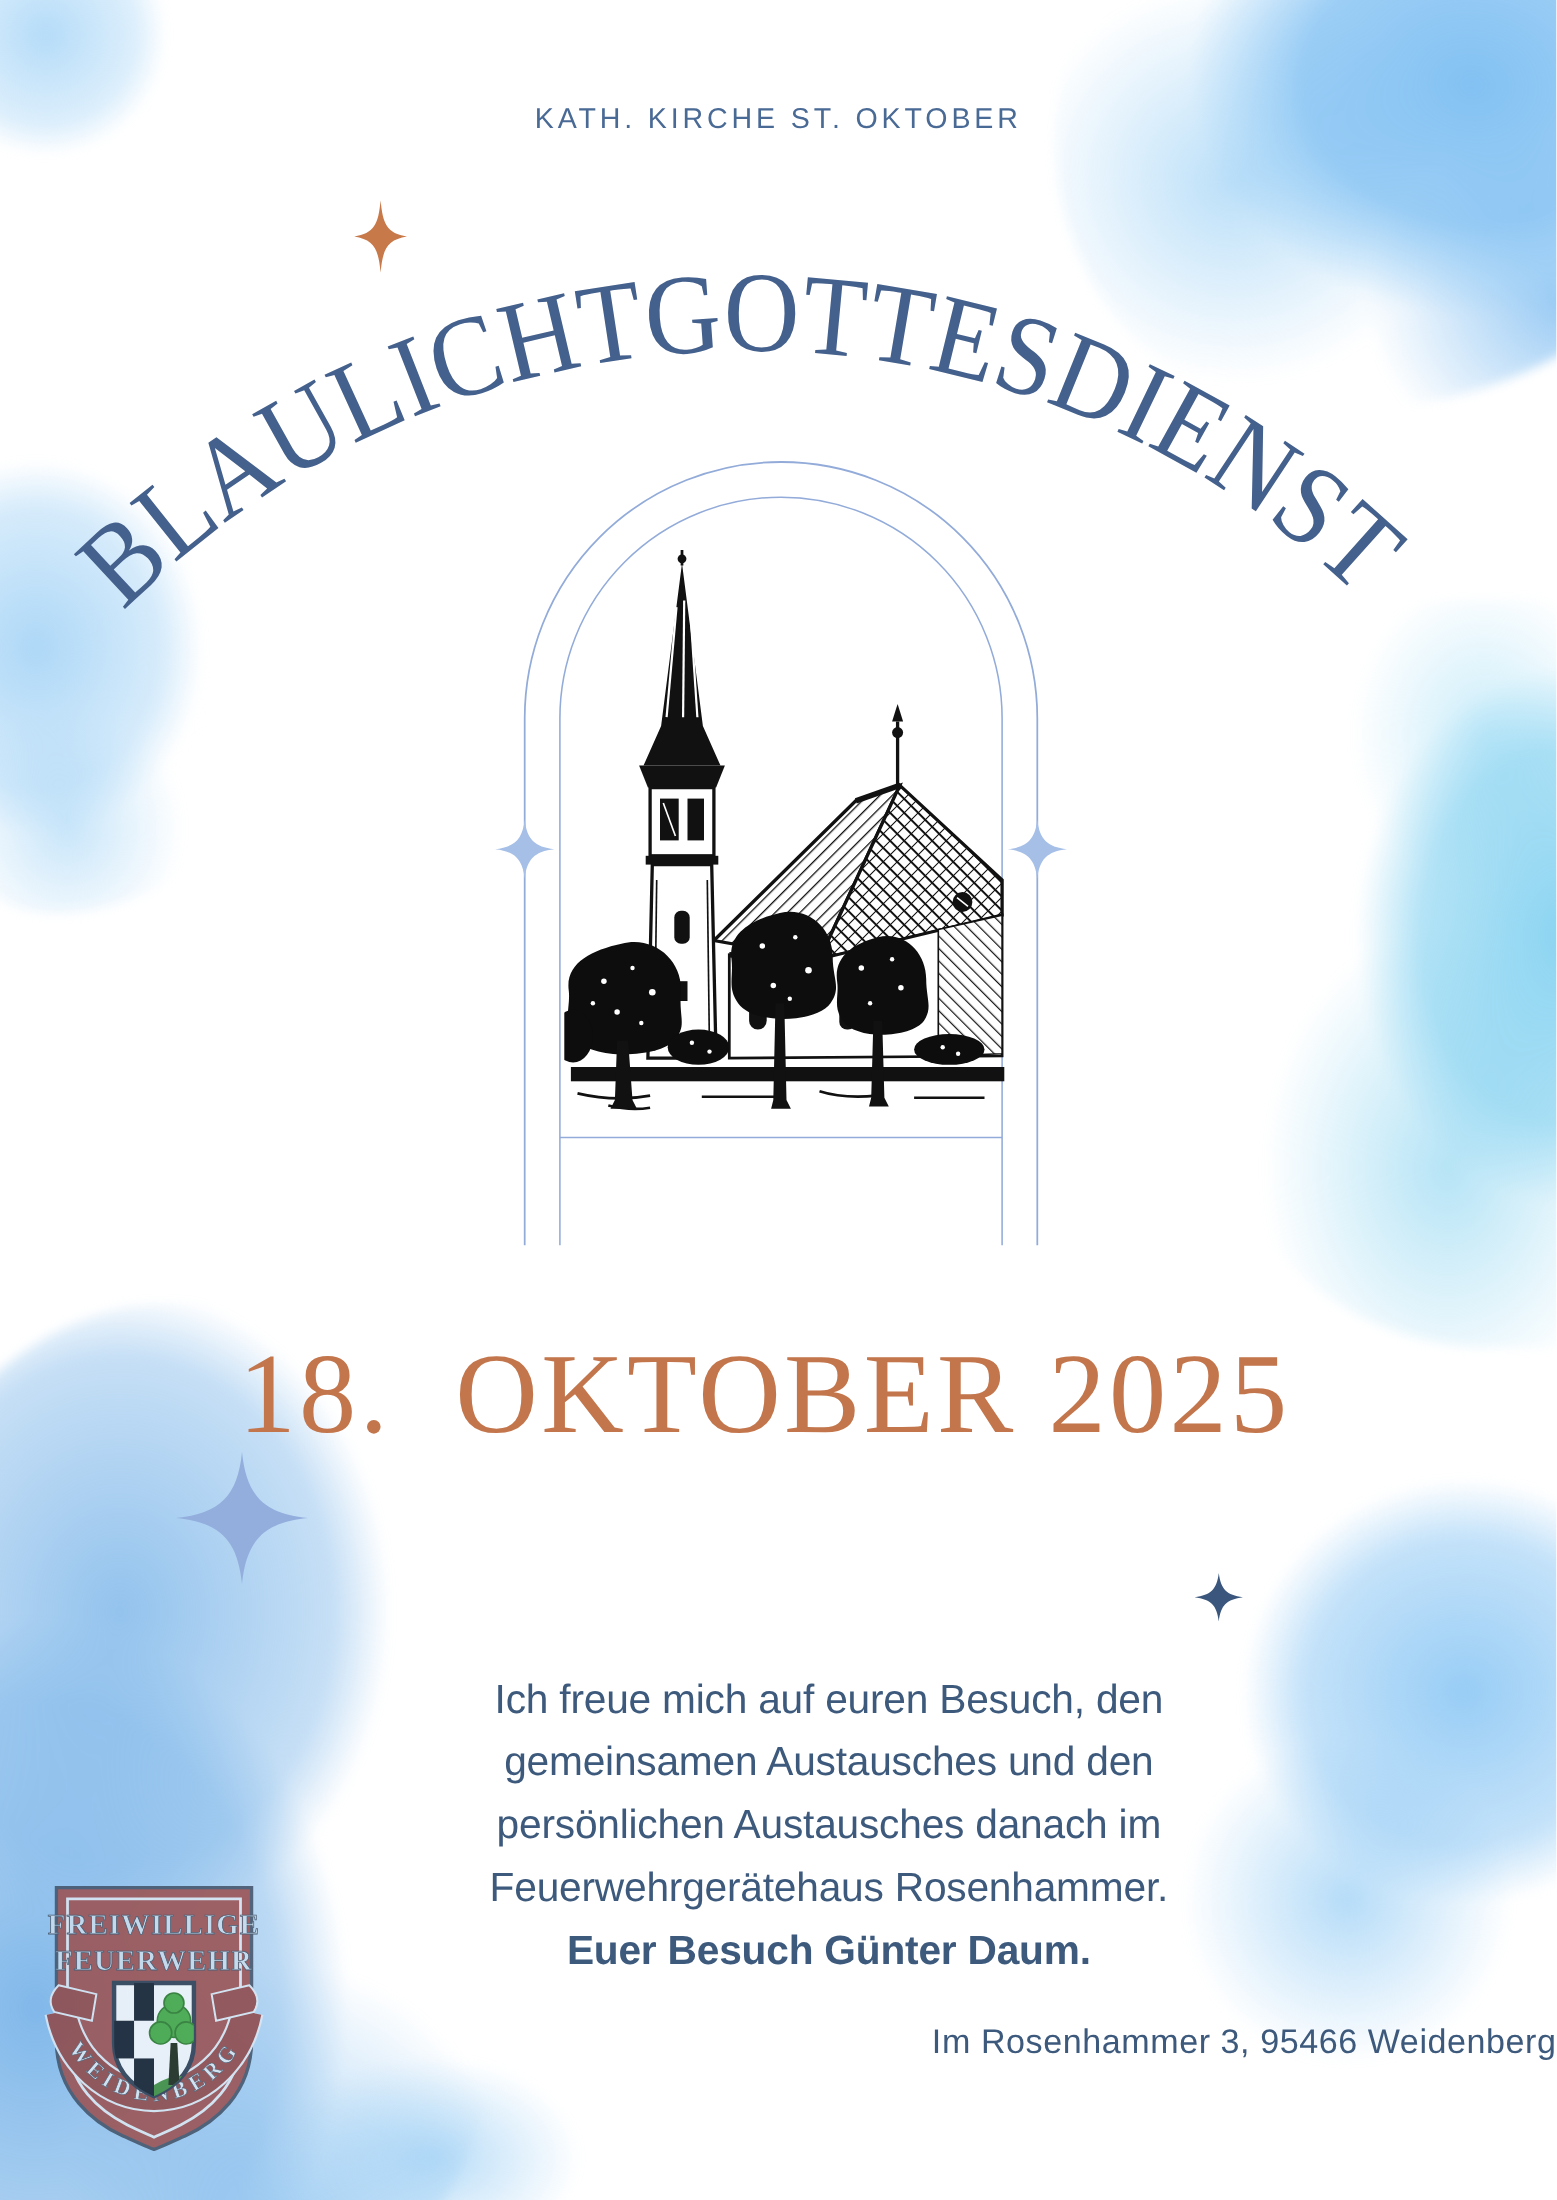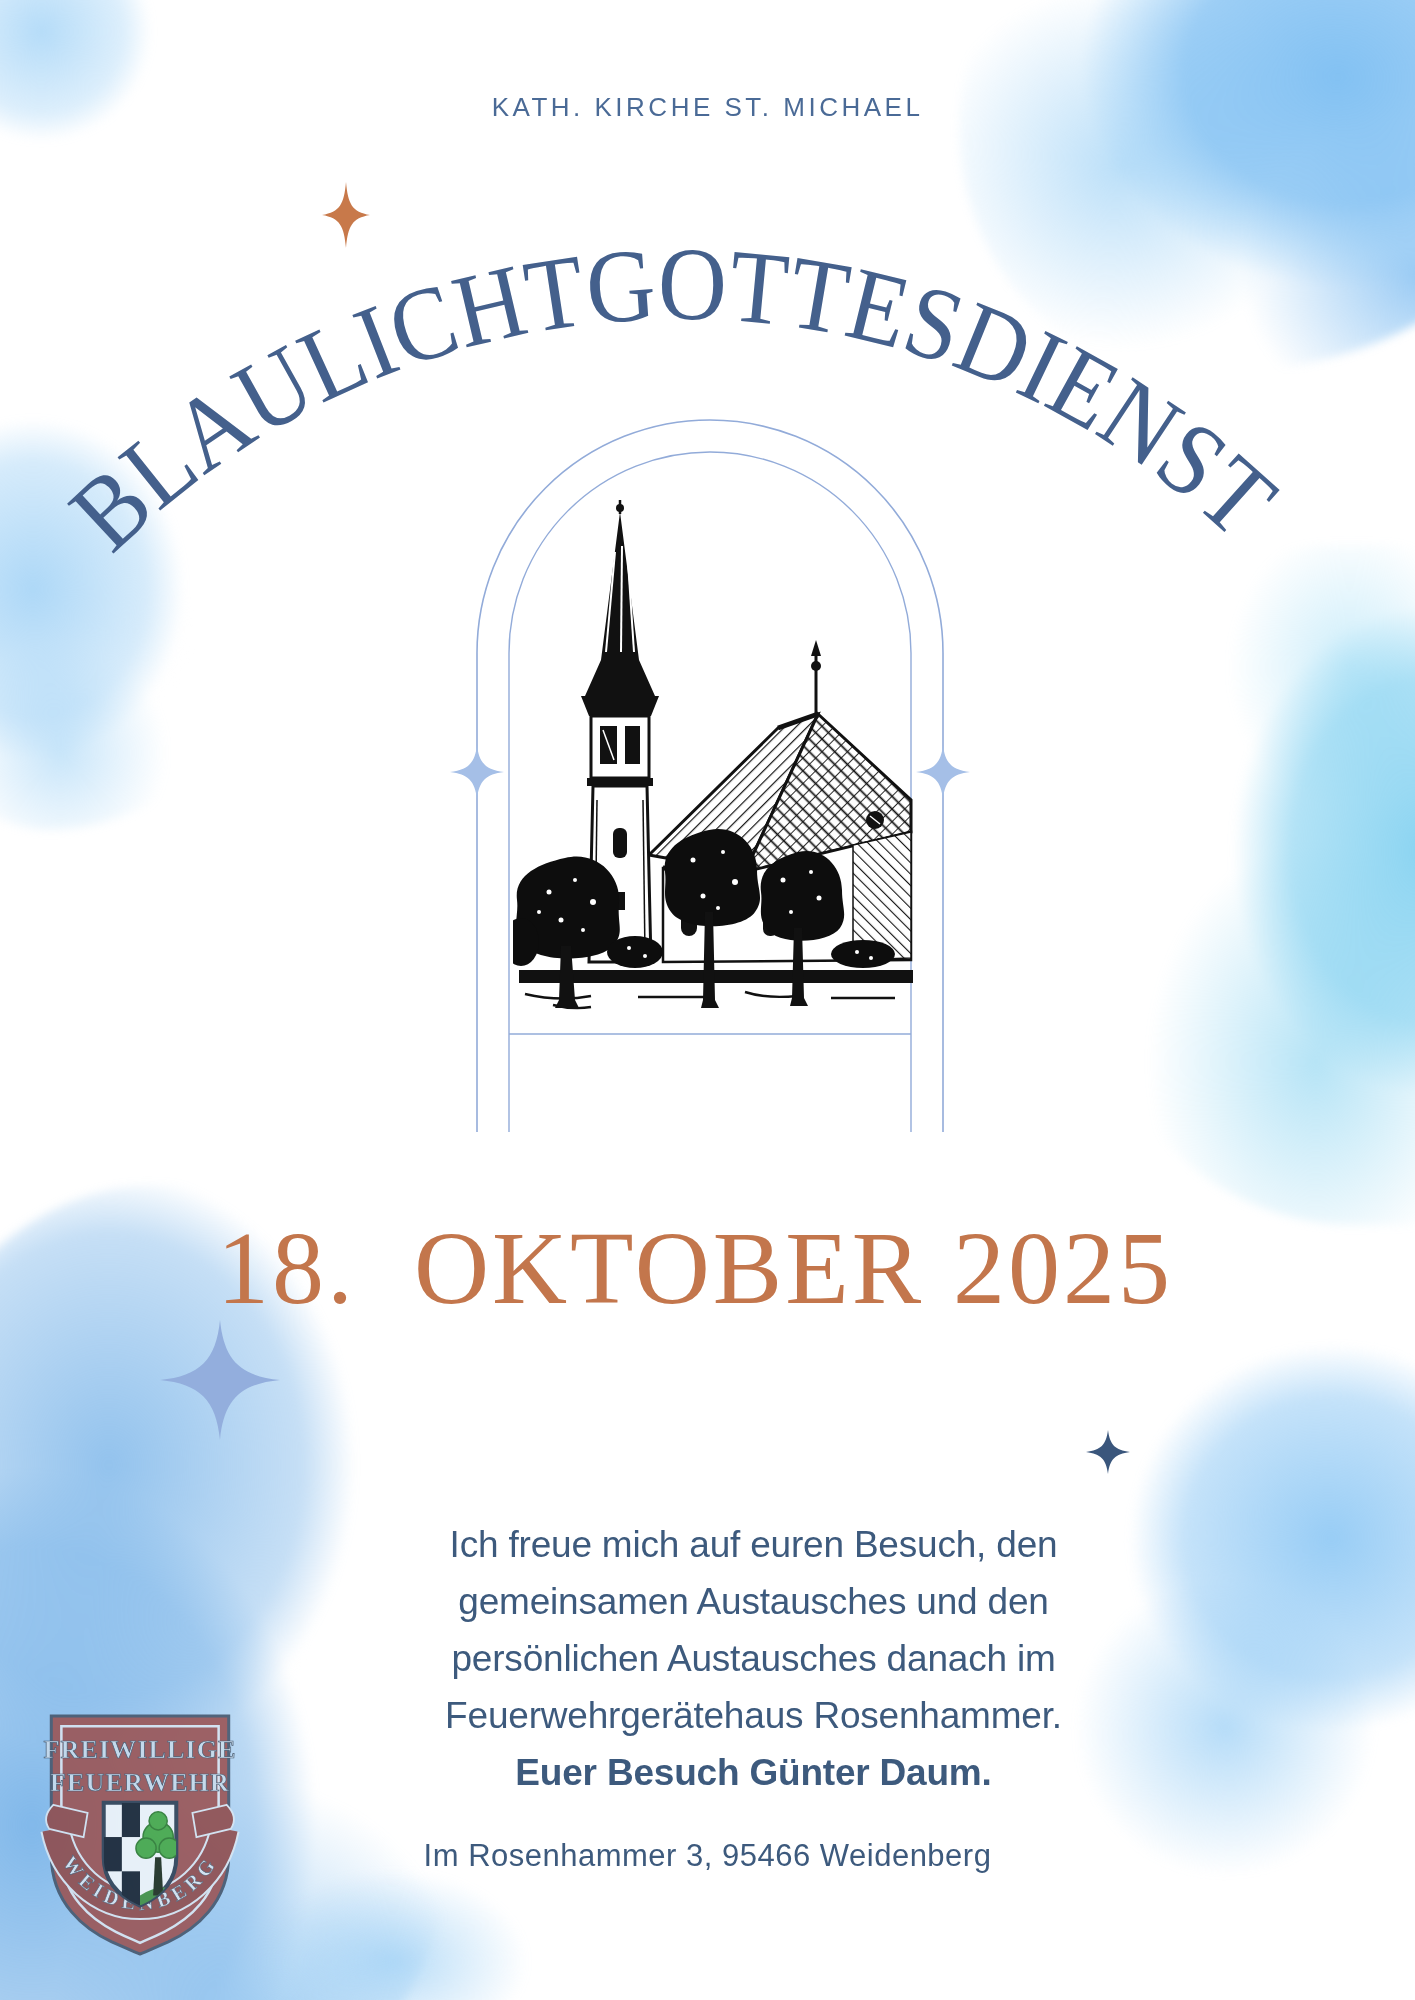--- a/index.html
+++ b/index.html
@@ -91,40 +91,40 @@
   }
   .message{
     position:absolute;left:0;top:1516px;width:1415px;
     text-align:center;
     font-size:37px;line-height:57px;
     color:#3d5a7d;letter-spacing:-0.2px;padding-left:46px;
   }
   .message .sig{font-weight:700;}
   .address{
     position:absolute;left:0;top:1838px;width:1415px;
-    text-align:center;
+    text-align:right;
     font-size:31px;color:#3d5a7d;letter-spacing:0.5px;
   }
   .sparkle{position:absolute;z-index:4;}
   .crest{position:absolute;left:38px;top:1706px;z-index:4;opacity:.88;}
 </style>
 </head>
 <body>
 
 <div id="poster">
 
   <div class="splash splash-tr"></div>
   <div class="splash splash-rm"></div>
   <div class="splash splash-rl"></div>
   <div class="splash splash-tl"></div>
   <div class="splash splash-lm"></div>
   <div class="splash splash-bl"></div>
   <div class="splash splash-bc"></div>
 
-  <div class="kicker">KATH. KIRCHE ST. MICHAEL</div>
+  <div class="kicker">KATH. KIRCHE ST. OKTOBER</div>
 
   <svg class="title-svg" width="1415" height="720" viewBox="0 0 1415 720">
     <defs>
       <path id="titleArc" d="M 112 556 A 800 800 0 0 1 1244 551" fill="none"></path>
     </defs>
     <text font-family="Liberation Serif, serif" font-size="104" fill="#44608c" textLength="1245" lengthAdjust="spacingAndGlyphs">
       <textPath href="#titleArc">BLAULICHTGOTTESDIENST</textPath>
     </text>
   </svg>
 

